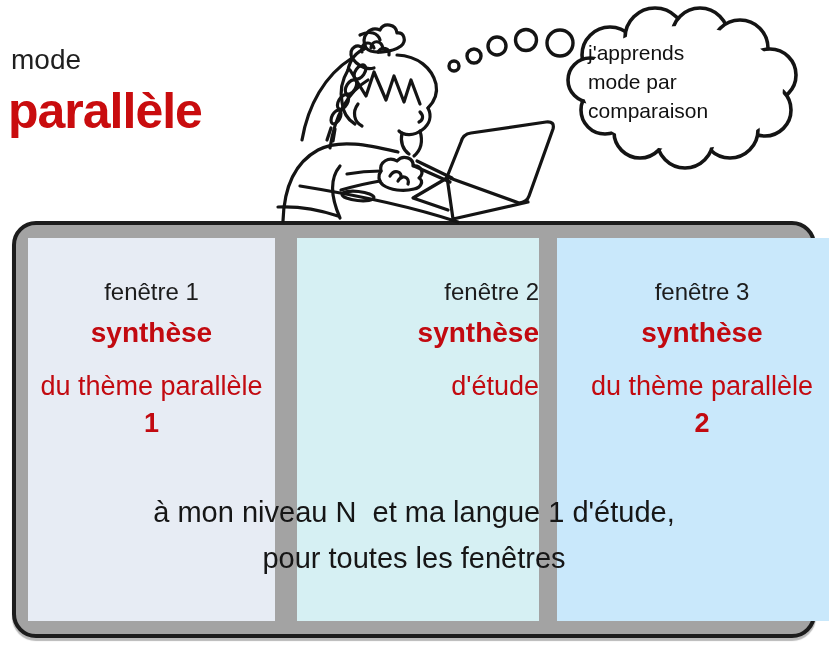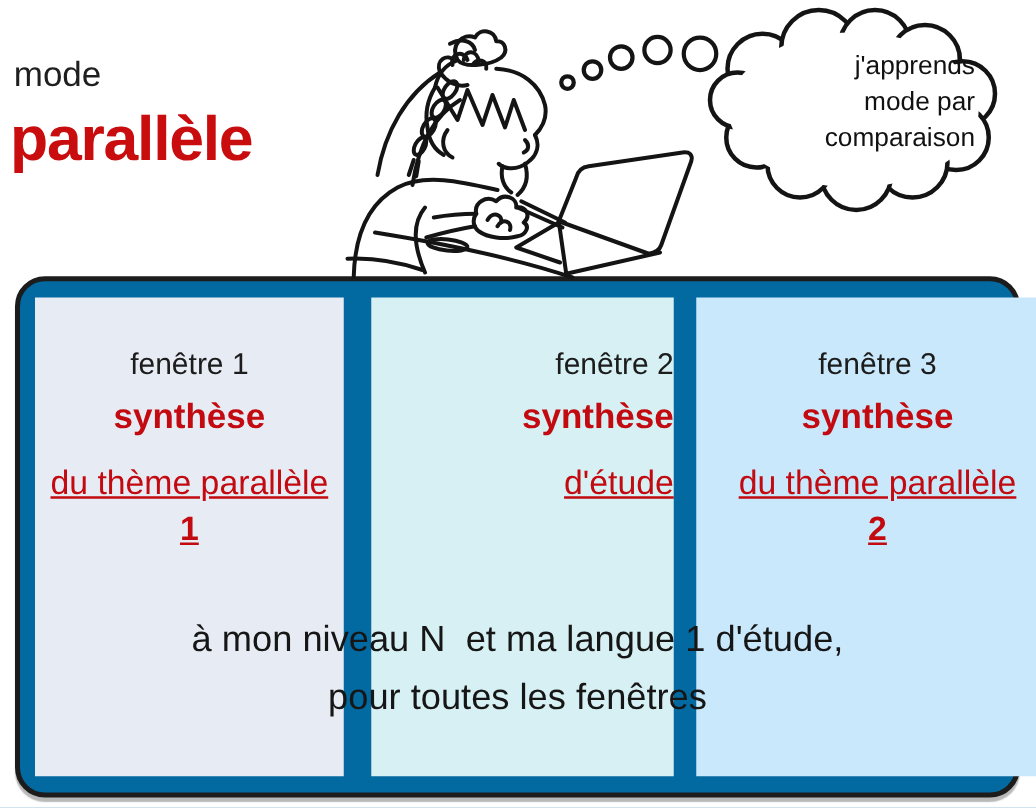--- a/index.html
+++ b/index.html
@@ -3,34 +3,34 @@
 <meta charset="utf-8">
 <style>
   html,body{margin:0;padding:0;background:#fff;}
   .stage{
     position:relative;width:829px;height:646px;background:#ffffff;overflow:hidden;
     font-family:"Liberation Sans","DejaVu Sans",sans-serif;color:#1c1c1c;
   }
   .art{position:absolute;left:0;top:0;z-index:3;}
   .kicker{position:absolute;left:11px;top:44px;font-size:28px;color:#1f1f1f;z-index:4;}
   .title{position:absolute;left:8px;top:82px;font-size:50px;font-weight:bold;color:#c90c0e;letter-spacing:-1px;z-index:4;}
-  .cloud-text{position:absolute;left:588px;top:38px;width:192px;text-align:right;
+  .cloud-text{position:absolute;left:588px;top:38px;width:192px;text-align:left;
     font-size:21px;line-height:29px;color:#111;z-index:4;}
   .panel{
     position:absolute;left:12px;top:221px;width:796px;height:409px;
-    background:#0369a1;border:4px solid #1c1c1c;border-radius:24px;
+    background:#a3a3a3;border:4px solid #1c1c1c;border-radius:24px;
     box-shadow:0 3px 1px rgba(0,0,0,.28);z-index:1;
   }
   .col{position:absolute;top:13px;height:383px;text-align:center;}
   .col1{left:12px;width:247px;background:#e7ecf4;}
   .col2{left:281px;width:242px;background:#d6f0f3;text-align:right;}
   .col3{left:541px;width:290px;background:#c9e8fb;}
   .win-label{margin-top:40px;font-size:24px;line-height:28px;color:#1c1c1c;}
   .win-heading{margin-top:12px;font-size:28px;line-height:30px;font-weight:bold;color:#c20a10;}
-  .win-detail{margin-top:20px;font-size:27px;line-height:37px;color:#c20a10;text-decoration:underline;}
+  .win-detail{margin-top:20px;font-size:27px;line-height:37px;color:#c20a10;}
   .bold{font-weight:bold;}
   .panel-footer{position:absolute;left:0;top:264px;width:100%;text-align:center;
     font-size:29px;line-height:46px;color:#161616;z-index:2;}
   .pf1{white-space:pre-wrap;}
 </style>
 </head>
 <body>
 
 <div class="stage">
 

